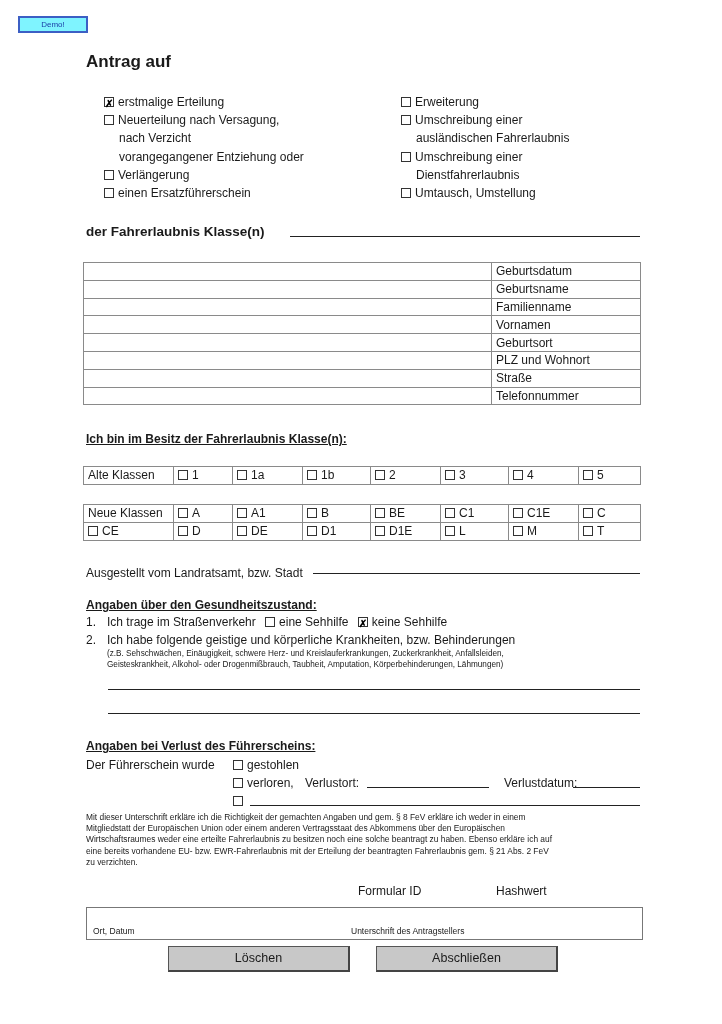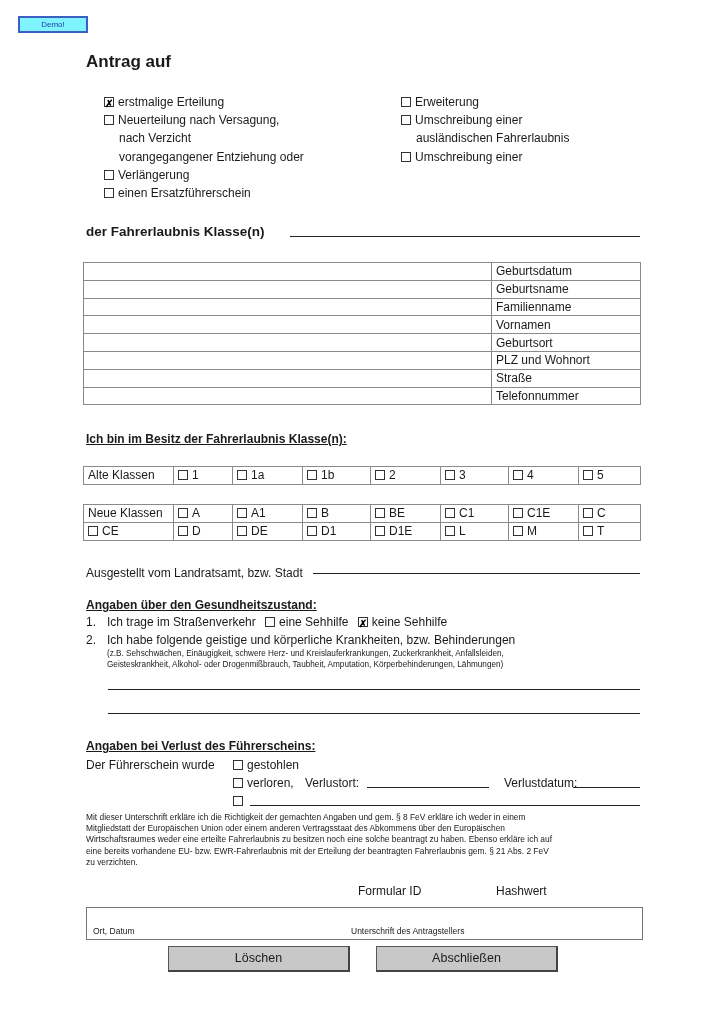--- a/index.html
+++ b/index.html
@@ -43,20 +43,22 @@
   <div class="opt indent">vorangegangener Entziehung oder</div>
   <div class="opt"><span class="cb"></span><span>Verlängerung</span></div>
   <div class="opt"><span class="cb"></span><span>einen Ersatzführerschein</span></div>
 </div>
 
 <div class="abs" style="left:401px; top:93px;">
   <div class="opt"><span class="cb"></span><span>Erweiterung</span></div>
   <div class="opt"><span class="cb"></span><span>Umschreibung einer</span></div>
   <div class="opt indent">ausländischen Fahrerlaubnis</div>
   <div class="opt"><span class="cb"></span><span>Umschreibung einer</span></div>
+  <div class="opt indent">Dienstfahrerlaubnis</div>
+  <div class="opt"><span class="cb"></span><span>Umtausch, Umstellung</span></div>
 </div>
 
 <div class="abs h2">der Fahrerlaubnis Klasse(n)</div>
 <div class="line" style="left:290px; top:236px; width:350px;"></div>
 
 <table class="grid" style="left:83px; top:262px; width:558px;">
   <tbody>
     <tr>
         <td style="width:408px;"></td>
         <td>Geburtsdatum</td>

